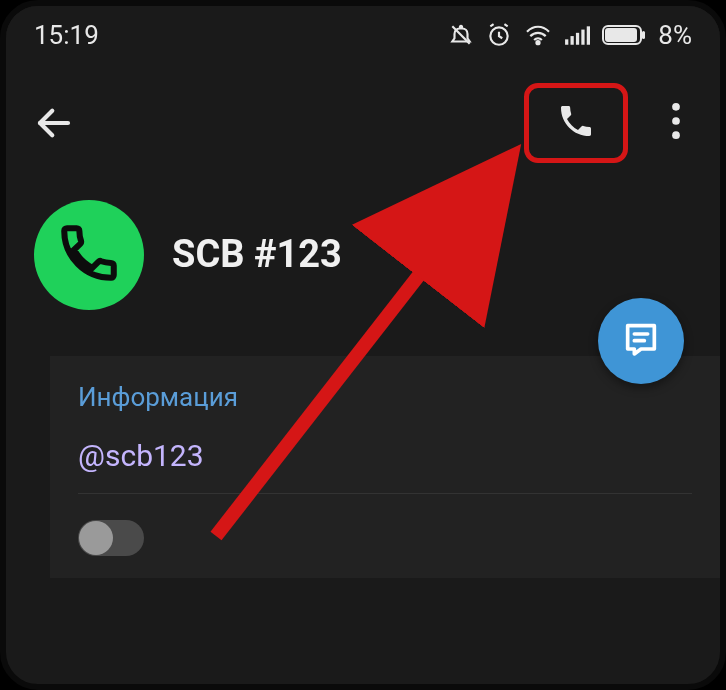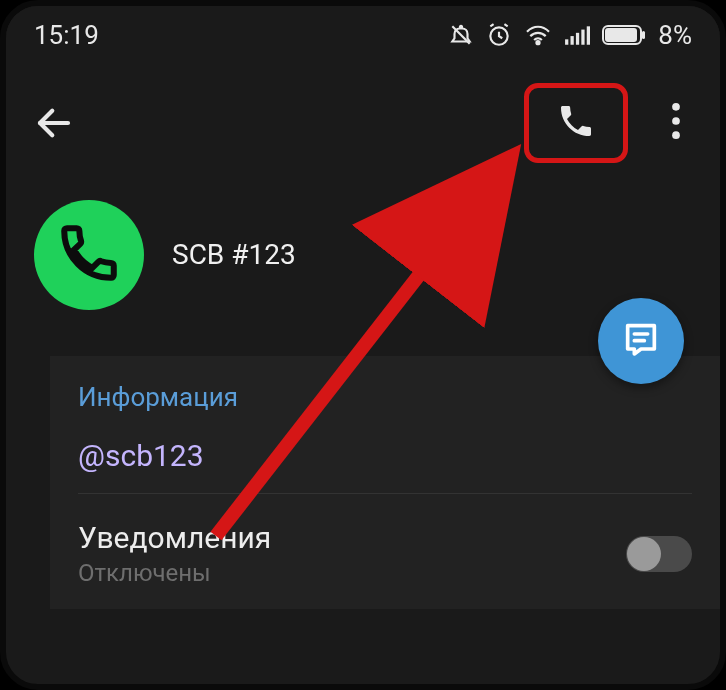--- a/index.html
+++ b/index.html
@@ -52,21 +52,21 @@
     }
     .avatar {
       width: 110px; height: 110px;
       border-radius: 55px;
       background: #1fd15a;
       display: flex; align-items: center; justify-content: center;
       margin-right: 28px;
       flex-shrink: 0;
     }
     .avatar svg { transform: rotate(0deg); }
-    .profile-text .name { color: #f0f0f0; font-size: 28px; font-weight: 400; margin-bottom: 2px; }
+    .profile-text .name { color: #f0f0f0; font-size: 38px; font-weight: 700; margin-bottom: 2px; }
     .profile-text .status { color: #8a8a8a; font-size: 28px; }
     .fab {
       position: absolute;
       right: 36px;
       top: 292px;
       width: 86px; height: 86px;
       border-radius: 43px;
       background: #3f95d6;
       display: flex; align-items: center; justify-content: center;
       color: #fff;
@@ -204,24 +204,20 @@
     </span>
   </div>
 
   <div class="info-section">
     <div class="section-header">Информация</div>
     <div class="info-row">
       <div class="info-value">@scb123</div>
     </div>
     <div class="divider"></div>
     <div class="notif-row">
-      <div class="notif-text">
-        <div class="title">Уведомления</div>
-        <div class="sub">Отключены</div>
-      </div>
       <div class="toggle">
         <div class="toggle-thumb"></div>
       </div>
     </div>
   </div>
 
   <svg class="arrow" width="726" height="690" style="left:0;top:0">
     <defs>
       <marker id="ah" markerWidth="14" markerHeight="14" refX="10" refY="6" orient="auto">
         <path d="M0,0 L12,6 L0,12 Z" fill="#d51616"></path>

